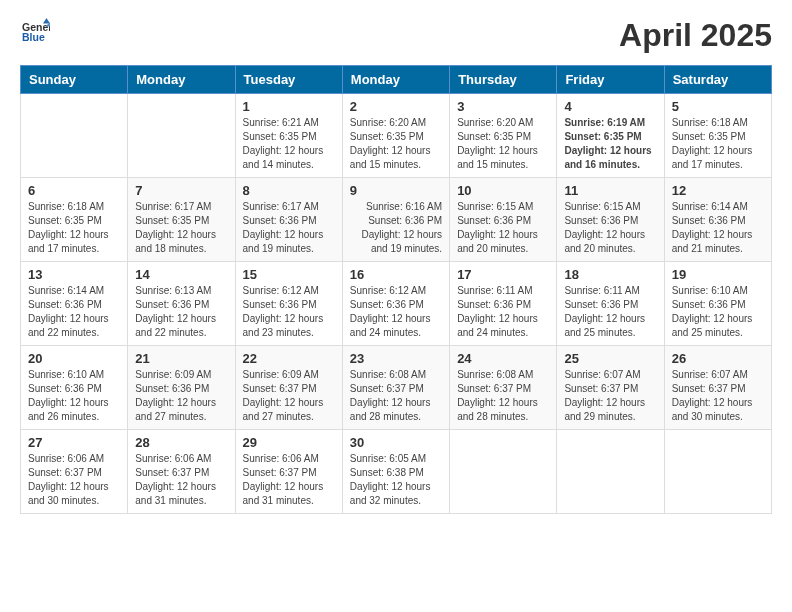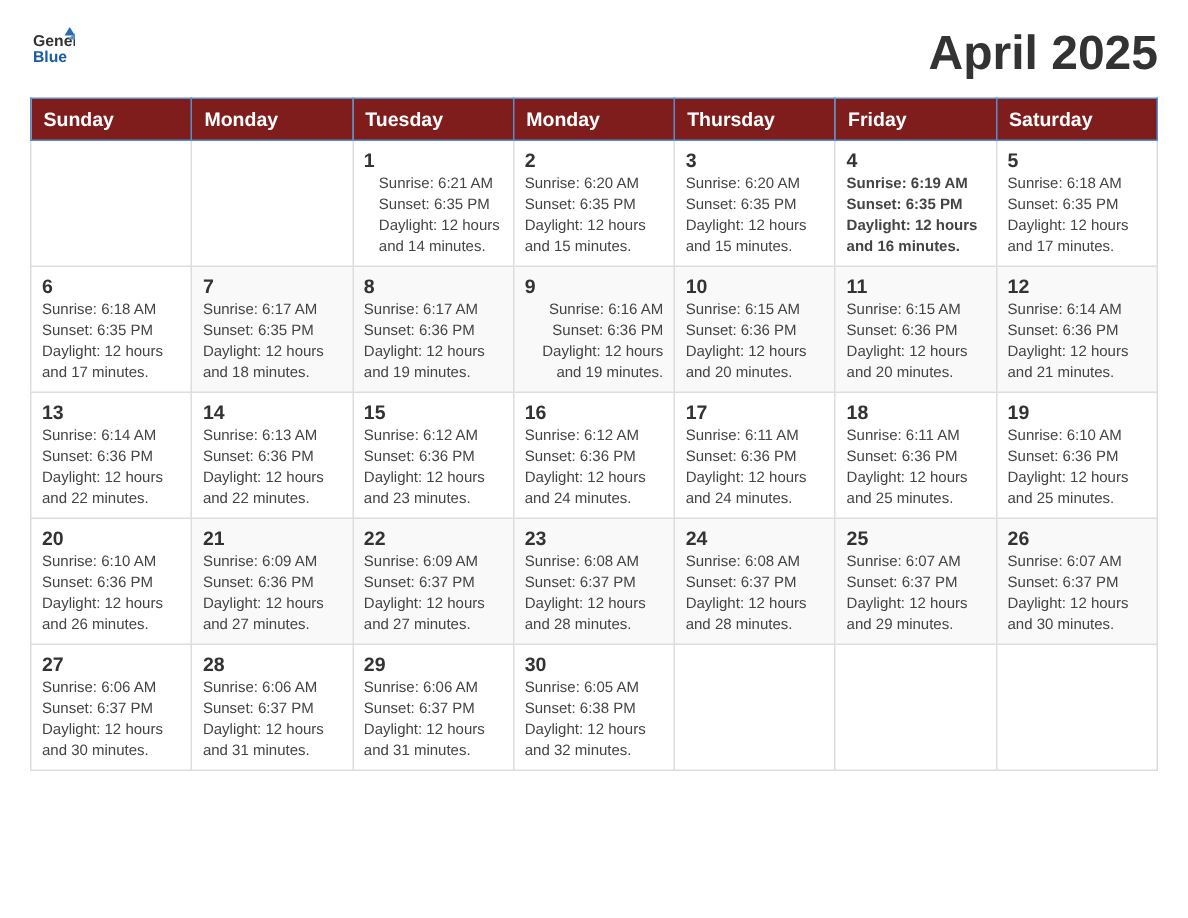--- a/index.html
+++ b/index.html
@@ -45,21 +45,21 @@
     .subtitle {
       font-size: 16px;
       color: #555;
     }
     .calendar {
       width: 100%;
       border-collapse: collapse;
       border: 1px solid #ccc;
     }
     .calendar th {
-      background-color: #7f1d1d;
+      background-color: #0369a1;
       color: white;
       text-align: left;
       padding: 6px 8px;
       font-size: 13px;
       font-weight: bold;
       border: 1px solid #5590cc;
     }
     .calendar td {
       vertical-align: top;
       padding: 5px 7px;
@@ -122,21 +122,21 @@
           <th>Friday</th>
           <th>Saturday</th>
         </tr>
     </thead>
     <tbody id="calendar-body">
     <tr>
           <td class="empty-cell"></td>
           <td class="empty-cell"></td>
           <td>
             <span class="day-number">1</span>
-            <div class="day-info" style="white-space: pre-line; margin-left: 10px;">Sunrise: 6:21 AM
+            <div class="day-info" style="white-space: pre-line;">Sunrise: 6:21 AM
 Sunset: 6:35 PM
 Daylight: 12 hours and 14 minutes.</div>
           </td>
           <td>
             <span class="day-number">2</span>
             <div class="day-info" style="white-space: pre-line;">Sunrise: 6:20 AM
 Sunset: 6:35 PM
 Daylight: 12 hours and 15 minutes.</div>
           </td>
           <td>

